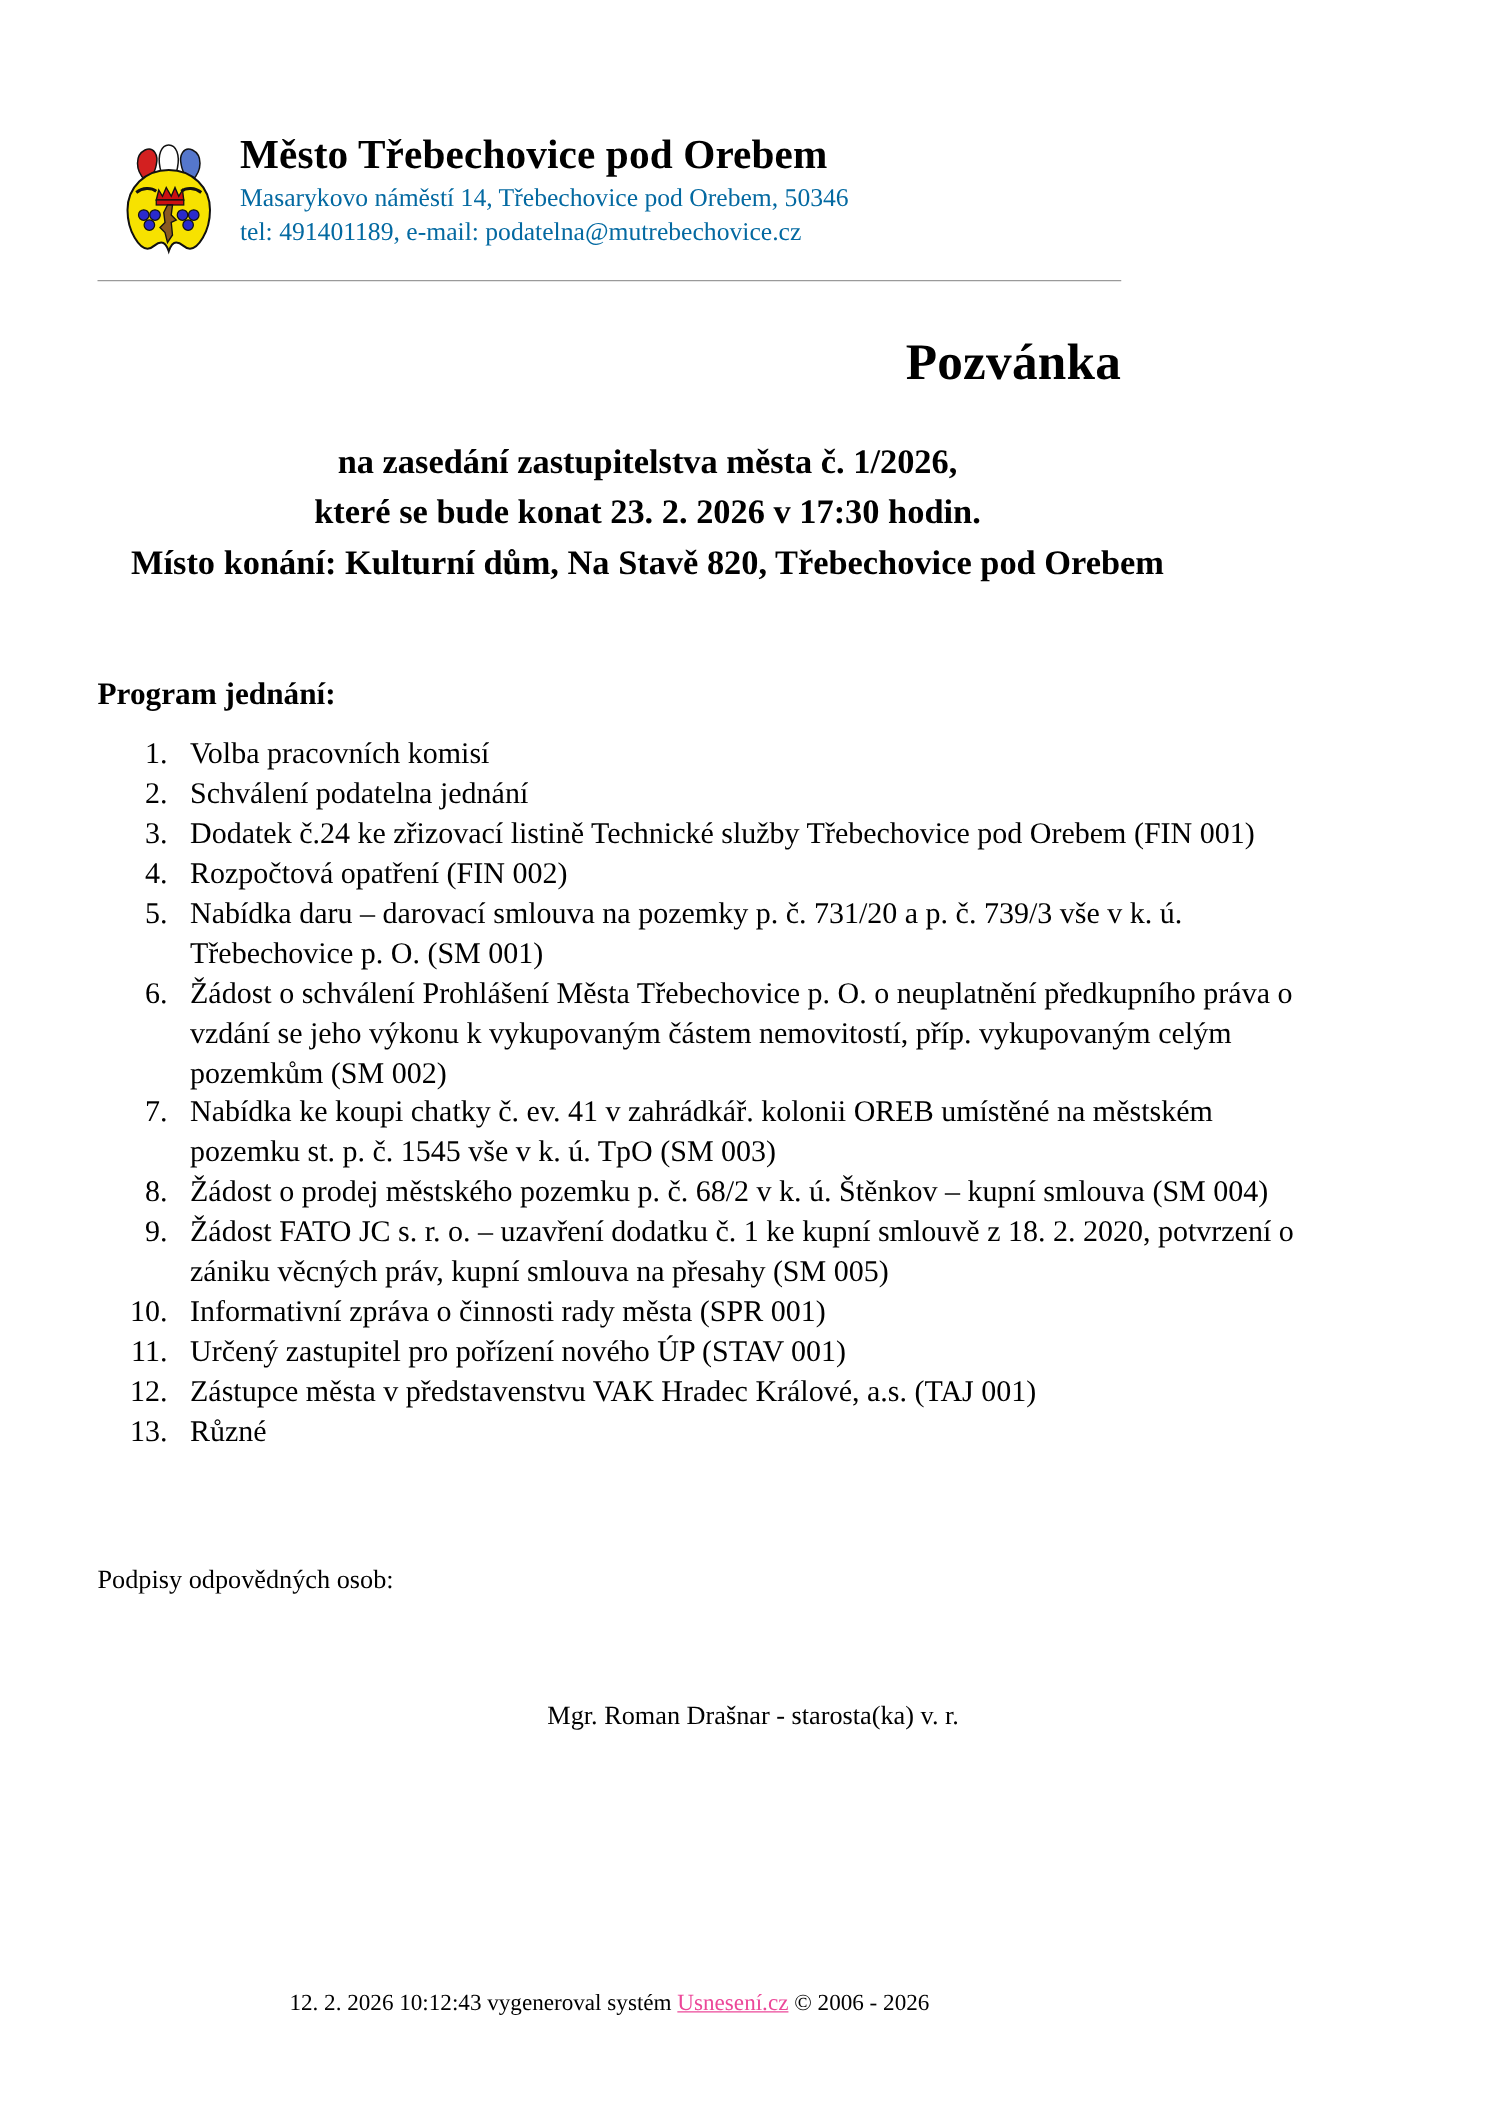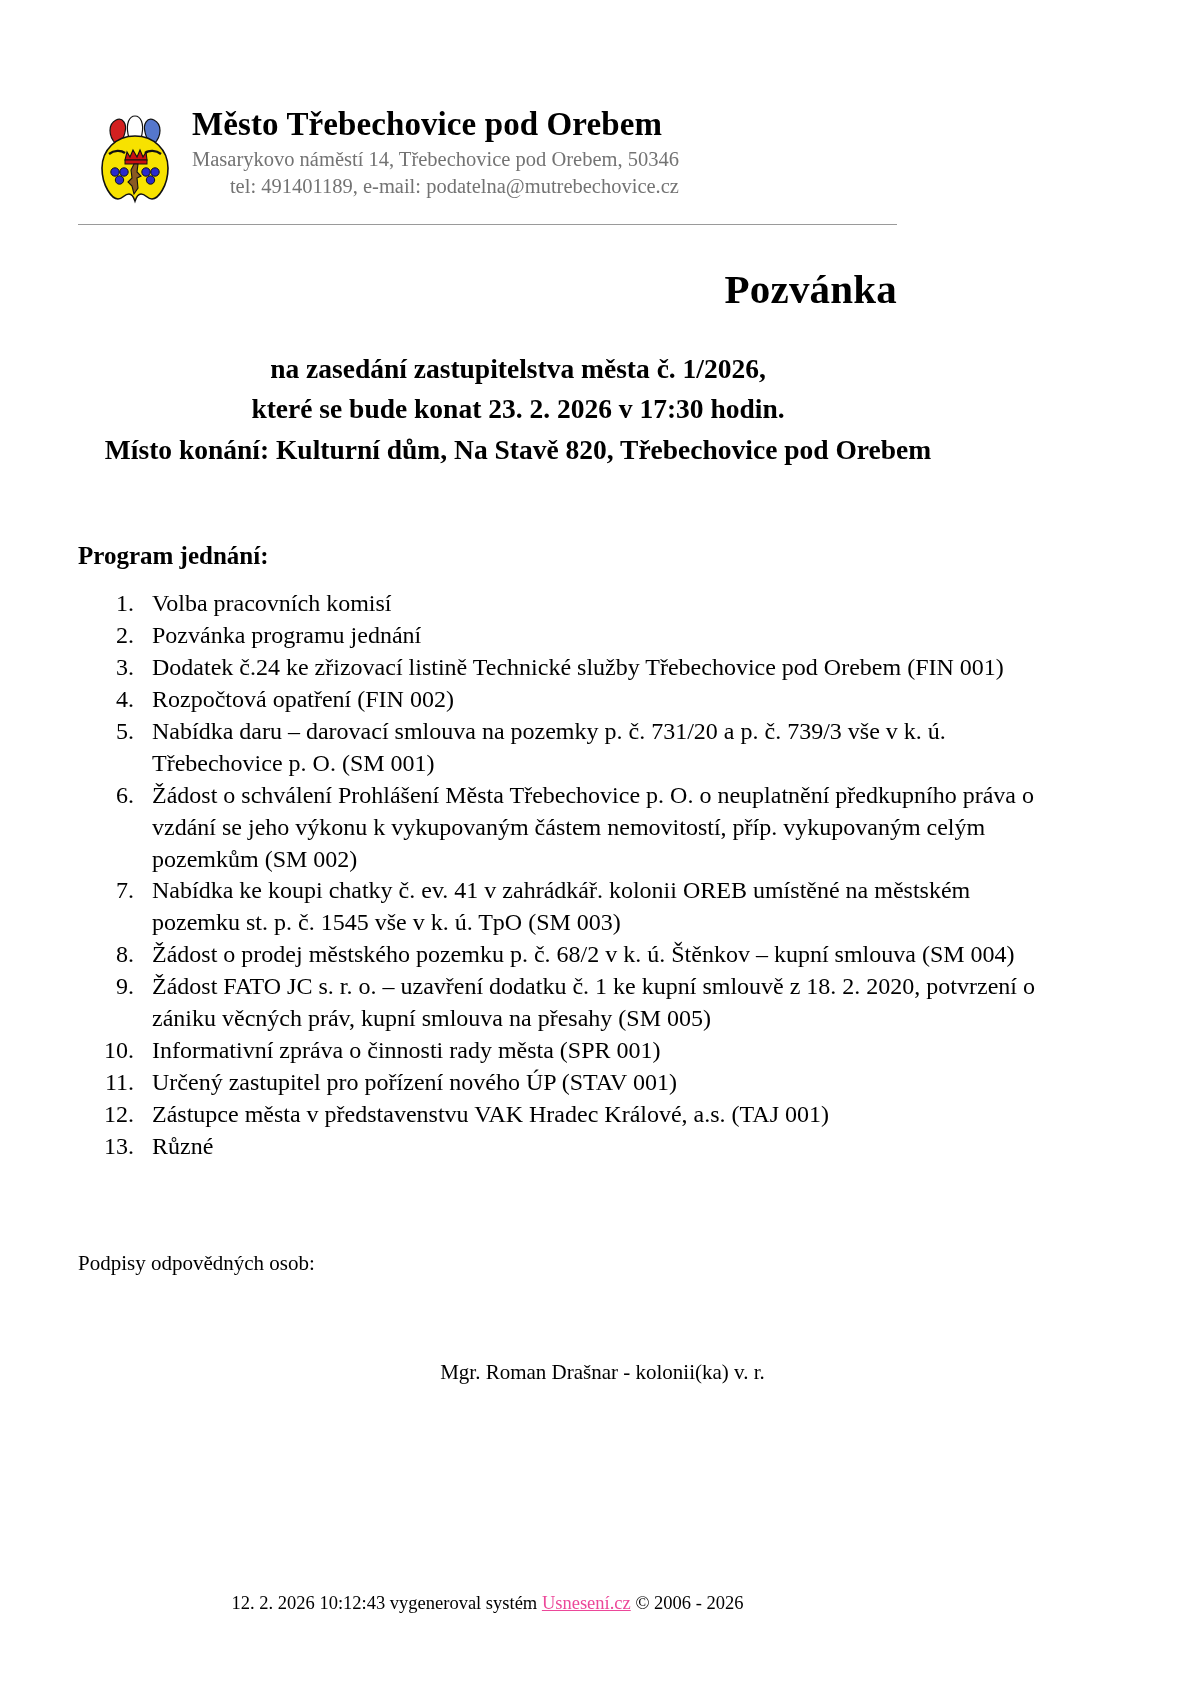--- a/index.html
+++ b/index.html
@@ -43,24 +43,23 @@
   .org-block { padding-top: 6px; }
   .org-name {
     font-size: 33px;
     font-weight: bold;
     letter-spacing: 0.1px;
     line-height: 1.12;
     white-space: nowrap;
   }
   .org-addr, .org-contact {
     font-size: 20.5px;
-    color: #737373;
+    color: #0369a1;
     line-height: 1.32;
     white-space: nowrap;
-    text-align: right;
   }
   .org-addr { margin-top: 3px; }
 
   .rule {
     margin: 18px 0 0 0;
     border: 0;
     border-top: 1px solid #9a9a9a;
     height: 0;
   }
 
@@ -177,36 +176,36 @@
   </div>
 
   <hr class="rule">
 
   <div class="doc-title">Pozvánka</div>
   <div class="doc-subtitle">na zasedání zastupitelstva města č. 1/2026,<br>které se bude konat 23. 2. 2026 v 17:30 hodin.<br>Místo konání: Kulturní dům, Na Stavě 820, Třebechovice pod Orebem</div>
 
   <div class="program-heading">Program jednání:</div>
   <ol class="agenda">
       <li>Volba pracovních komisí</li>
-      <li>Pozvánka programu jednání</li>
+      <li>Schválení podatelna jednání</li>
       <li>Dodatek č.24 ke zřizovací listině Technické služby Třebechovice pod Orebem (FIN 001)</li>
       <li>Rozpočtová opatření (FIN 002)</li>
       <li>Nabídka daru – darovací smlouva na pozemky p. č. 731/20 a p. č. 739/3 vše v k. ú. Třebechovice p. O. (SM 001)</li>
       <li>Žádost o schválení Prohlášení Města Třebechovice p. O. o neuplatnění předkupního práva o vzdání se jeho výkonu k vykupovaným částem nemovitostí, příp. vykupovaným celým pozemkům (SM 002)</li>
       <li>Nabídka ke koupi chatky č. ev. 41 v zahrádkář. kolonii OREB umístěné na městském pozemku st. p. č. 1545 vše v k. ú. TpO (SM 003)</li>
       <li>Žádost o prodej městského pozemku p. č. 68/2 v k. ú. Štěnkov – kupní smlouva (SM 004)</li>
       <li>Žádost FATO JC s. r. o. – uzavření dodatku č. 1 ke kupní smlouvě z 18. 2. 2020, potvrzení o zániku věcných práv, kupní smlouva na přesahy (SM 005)</li>
       <li>Informativní zpráva o činnosti rady města (SPR 001)</li>
       <li>Určený zastupitel pro pořízení nového ÚP (STAV 001)</li>
       <li>Zástupce města v představenstvu VAK Hradec Králové, a.s. (TAJ 001)</li>
       <li>Různé</li>
     </ol>
 
   <div class="sig-label">Podpisy odpovědných osob:</div>
-  <div class="sig-name">Mgr. Roman Drašnar - kolonii(ka) v. r.</div>
+  <div class="sig-name">Mgr. Roman Drašnar - starosta(ka) v. r.</div>
 
   <div class="footer">
     <div class="footer-gen">
       <span>12. 2. 2026 10:12:43 vygeneroval systém </span><a class="footer-link" href="#">Usnesení.cz</a><span> © 2006 - 2026</span>
     </div>
   </div>
 
 </div>
 
 </body></html>

